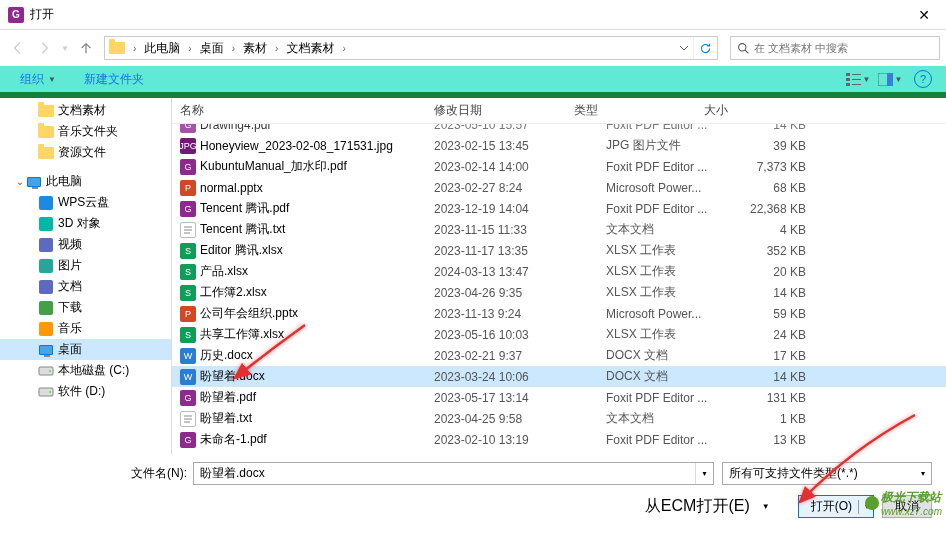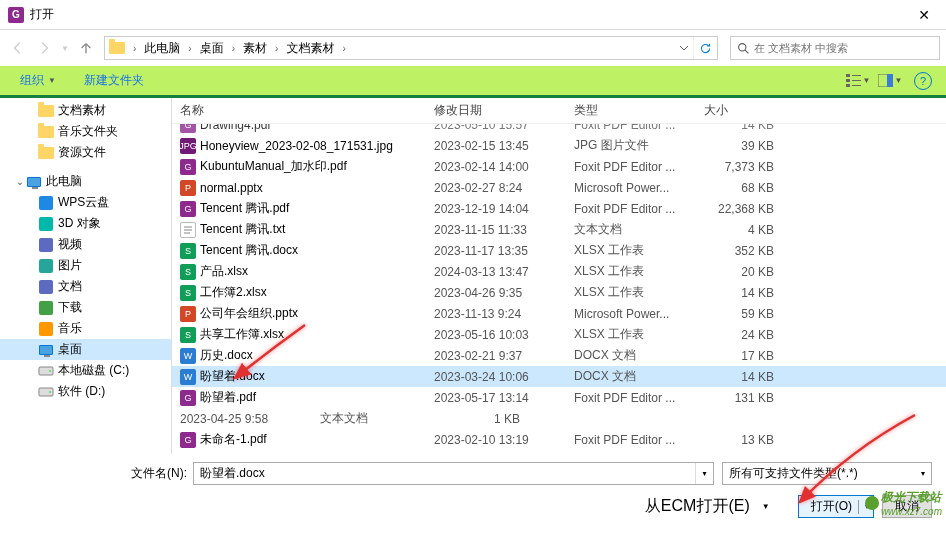--- a/index.html
+++ b/index.html
@@ -18,21 +18,21 @@
 .bc-icon { width: 20px; height: 20px; display: flex; align-items: center; justify-content: center; margin: 0 2px; }
 .bc-sep { color: #666; font-size: 10px; padding: 0 4px; cursor: pointer; }
 .bc-item { font-size: 12px; padding: 0 4px; cursor: pointer; }
 .bc-grow { flex: 1; }
 .bc-dd { width: 18px; height: 22px; display: flex; align-items: center; justify-content: center; color: #555; cursor: pointer; }
 .bc-refresh { width: 24px; height: 22px; display: flex; align-items: center; justify-content: center; color: #0078d4; cursor: pointer; border-left: 1px solid #eee; }
 .search-box { width: 210px; height: 24px; border: 1px solid #ccc; display: flex; align-items: center; padding: 0 6px; margin-left: 6px; }
 .search-box svg { width: 13px; height: 13px; color: #555; margin-right: 4px; }
 .search-box input { border: none; outline: none; font-size: 11px; flex: 1; color: #999; background: transparent; }
 
-.toolbar { height: 32px; display: flex; align-items: center; padding: 0 14px; border-bottom: 3px solid #15803d; background: #bef264; }
+.toolbar { height: 32px; display: flex; align-items: center; padding: 0 14px; border-bottom: 6px solid #15803d; background: #5eead4; }
 .tb-item { font-size: 12px; color: #1a73e8; padding: 2px 6px; cursor: pointer; display: flex; align-items: center; }
 .tb-item .dd { font-size: 8px; margin-left: 4px; color: #555; }
 .tb-sep { width: 16px; }
 .tb-grow { flex: 1; }
 .tb-icon-btn { width: 28px; height: 22px; display: flex; align-items: center; justify-content: center; cursor: pointer; color: #555; margin: 0 2px; }
 .tb-icon-btn .dd { font-size: 8px; margin-left: 2px; }
 .tb-help { width: 18px; height: 18px; border: 1px solid #0078d4; border-radius: 50%; color: #0078d4; display: flex; align-items: center; justify-content: center; font-size: 11px; margin-left: 8px; cursor: pointer; }
 
 .main { display: flex; height: 356px; }
 .sidebar { width: 172px; overflow-y: auto; border-right: 1px solid #ddd; padding-top: 2px; }
@@ -48,21 +48,21 @@
 .col-headers > div { padding-left: 8px; }
 .col-name { width: 254px; }
 .col-date { width: 140px; }
 .col-type { width: 130px; }
 .col-size { width: 90px; text-align: left; }
 .file-list { flex: 1; overflow-y: auto; }
 .file-row { display: flex; height: 21px; align-items: center; font-size: 12px; cursor: pointer; }
 .file-row.selected { background: #cce8ff; }
 .file-row .fname { width: 254px; display: flex; align-items: center; padding-left: 8px; overflow: hidden; white-space: nowrap; }
 .file-row .fdate { width: 140px; padding-left: 8px; color: #555; }
-.file-row .ftype { width: 130px; padding-left: 8px; color: #555; overflow: hidden; white-space: nowrap; text-overflow: ellipsis; }
+.file-row .ftype { width: 130px; padding-left: 8px; color: #555; overflow: hidden; white-space: nowrap; text-overflow: ellipsis; margin-left: 32px; }
 .file-row .fsize { width: 90px; text-align: right; padding-right: 12px; color: #555; }
 .fi { width: 16px; height: 16px; margin-right: 4px; display: inline-flex; align-items: center; justify-content: center; font-size: 9px; color: #fff; border-radius: 2px; flex-shrink: 0; }
 
 .footer { padding: 8px 14px 10px 19px; }
 .fn-row { display: flex; align-items: center; margin-bottom: 10px; }
 .fn-label { font-size: 12px; margin-right: 6px; width: 168px; text-align: right; }
 .fn-input-wrap { flex: 1; display: flex; border: 1px solid #aaa; height: 23px; }
 .fn-input-wrap input { flex: 1; border: none; outline: none; padding: 0 6px; font-size: 12px; }
 .fn-input-wrap .dd { width: 18px; display: flex; align-items: center; justify-content: center; border-left: 1px solid #ddd; cursor: pointer; font-size: 8px; }
 .filter-select { width: 210px; height: 23px; border: 1px solid #aaa; margin-left: 8px; display: flex; align-items: center; padding: 0 6px; font-size: 12px; justify-content: space-between; cursor: pointer; }
@@ -336,21 +336,21 @@
             </span>
             <span>Tencent 腾讯.txt</span>
           </div>
           <div class="fdate">2023-11-15 11:33</div>
           <div class="ftype">文本文档</div>
           <div class="fsize">4 KB</div>
         </div>
         <div class="file-row">
           <div class="fname">
             <span class="fi" style="background:#0f9d58;">S</span>
-            <span>Tencent 腾讯.docx</span>
+            <span>Editor 腾讯.xlsx</span>
           </div>
           <div class="fdate">2023-11-17 13:35</div>
           <div class="ftype">XLSX 工作表</div>
           <div class="fsize">352 KB</div>
         </div>
         <div class="file-row">
           <div class="fname">
             <span class="fi" style="background:#0f9d58;">S</span>
             <span>产品.xlsx</span>
           </div>
@@ -406,20 +406,28 @@
         <div class="file-row">
           <div class="fname">
             <span class="fi" style="background:#8e2a8e;">G</span>
             <span>盼望着.pdf</span>
           </div>
           <div class="fdate">2023-05-17 13:14</div>
           <div class="ftype">Foxit PDF Editor ...</div>
           <div class="fsize">131 KB</div>
         </div>
         <div class="file-row">
+          <div class="fname">
+            <span class="fi" style="background:#fff;border:1px solid #bbb;">
+              <svg width="10" height="10" viewBox="0 0 10 10">
+                <path d="M1 2h8M1 5h8M1 8h6" stroke="#888" stroke-width="1"></path>
+              </svg>
+            </span>
+            <span>盼望着.txt</span>
+          </div>
           <div class="fdate">2023-04-25 9:58</div>
           <div class="ftype">文本文档</div>
           <div class="fsize">1 KB</div>
         </div>
         <div class="file-row">
           <div class="fname">
             <span class="fi" style="background:#8e2a8e;">G</span>
             <span>未命名-1.pdf</span>
           </div>
           <div class="fdate">2023-02-10 13:19</div>

